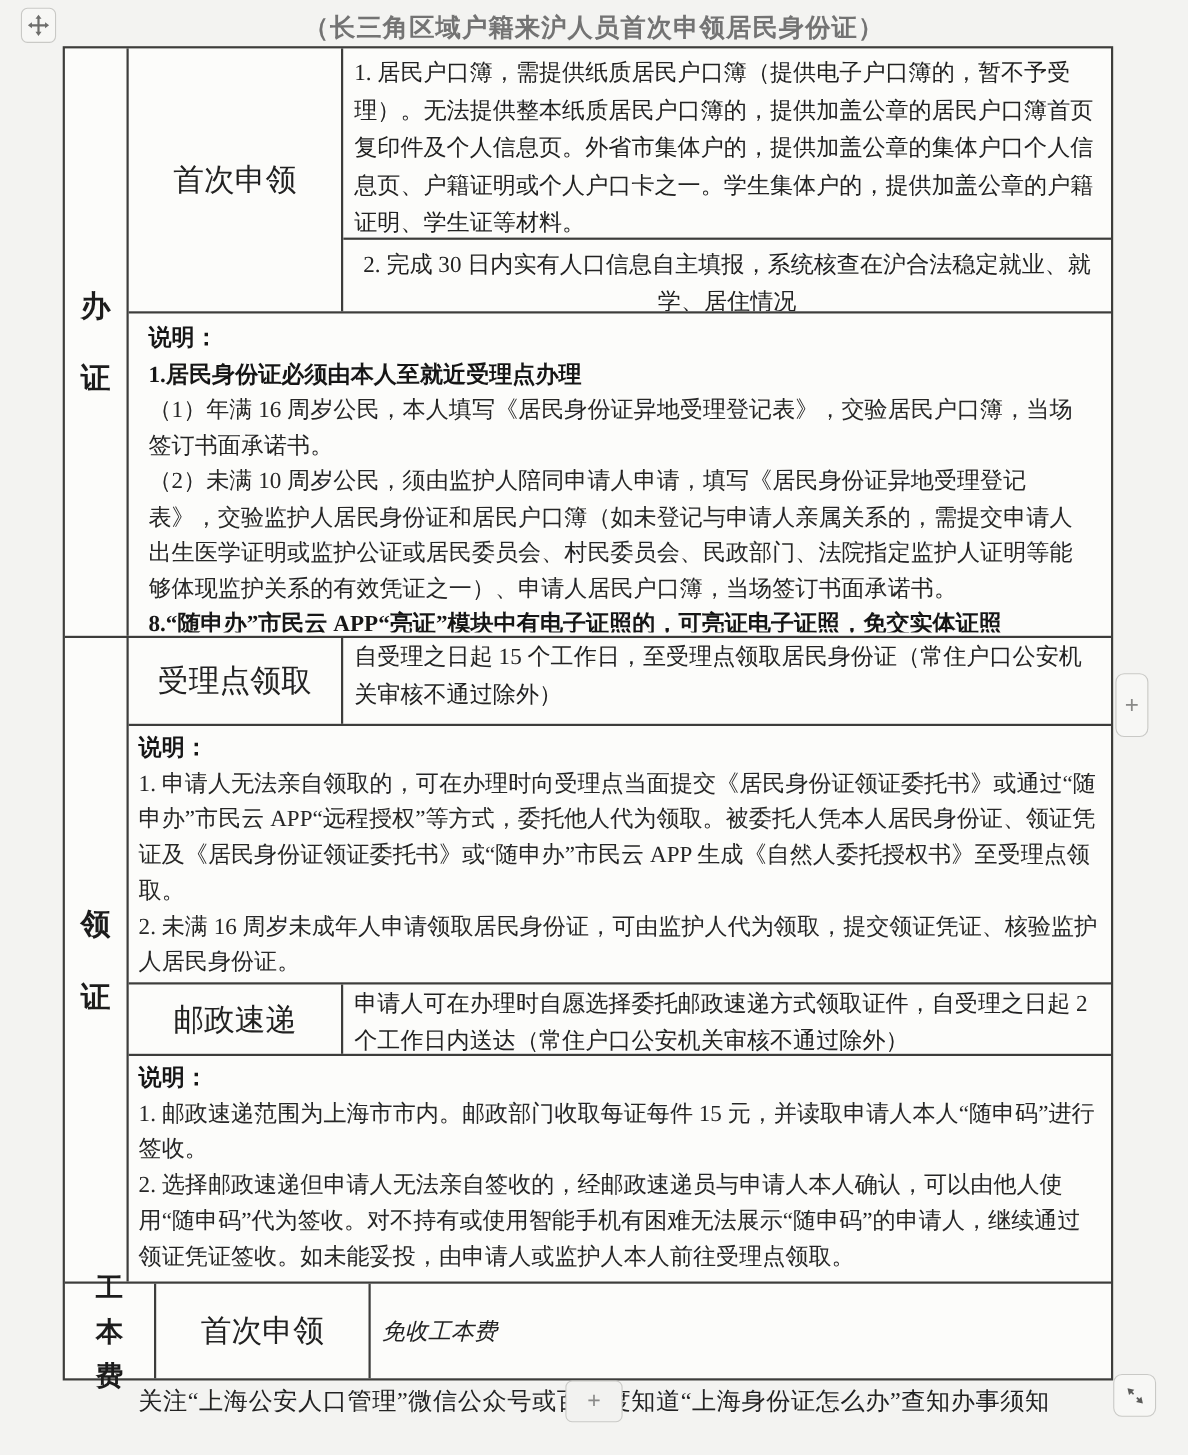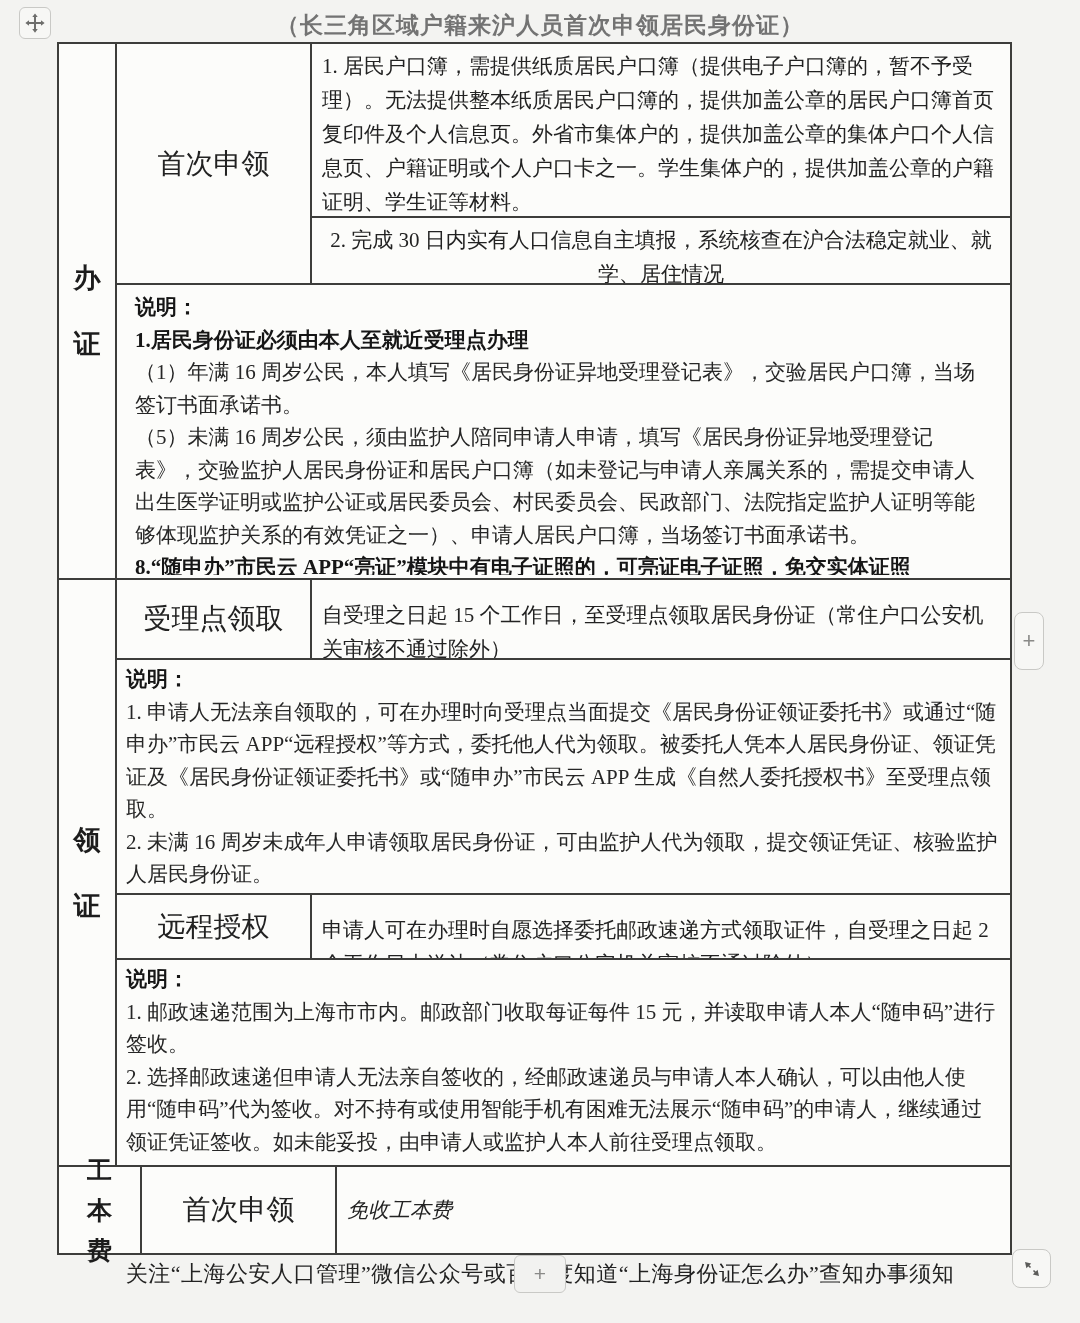--- a/index.html
+++ b/index.html
@@ -68,21 +68,21 @@
   .row.last { border-bottom:none; }
 
   .label-cell {
     width:195px; flex:0 0 195px;
     border-right:2px solid #3d3d3b;
     display:flex; align-items:center; justify-content:center;
     font-size:28px; color:#222;
   }
   .content-cell {
     flex:1; min-width:0;
-    padding:18px 10px;
+    padding:0 10px;
     line-height:34px;
     overflow:hidden;
     color:#222;
   }
   .content-cell.vcenter { display:flex; align-items:center;font-style:italic; }
 
   .split { padding:0; display:flex; flex-direction:column; }
   .split .sub { padding:5px 10px; overflow:hidden; }
   .sub1 { height:174px; border-bottom:2px solid #3d3d3b; }
   .sub2 { flex:1;text-align:center; }
@@ -133,21 +133,21 @@
         <div class="content-cell split">
           <div class="sub sub1">1. 居民户口簿，需提供纸质居民户口簿（提供电子户口簿的，暂不予受理）。无法提供整本纸质居民户口簿的，提供加盖公章的居民户口簿首页复印件及个人信息页。外省市集体户的，提供加盖公章的集体户口个人信息页、户籍证明或个人户口卡之一。学生集体户的，提供加盖公章的户籍证明、学生证等材料。</div>
           <div class="sub sub2">2. 完成 30 日内实有人口信息自主填报，系统核查在沪合法稳定就业、就学、居住情况</div>
         </div>
       </div>
       <div class="note n1 row last">
         <div style="width:100%" class="note">
           <p class="b">说明：</p>
           <p class="b">1.居民身份证必须由本人至就近受理点办理</p>
           <p>（1）年满 16 周岁公民，本人填写《居民身份证异地受理登记表》，交验居民户口簿，当场签订书面承诺书。</p>
-          <p>（5）未满 16 周岁公民，须由监护人陪同申请人申请，填写《居民身份证异地受理登记表》，交验监护人居民身份证和居民户口簿（如未登记与申请人亲属关系的，需提交申请人出生医学证明或监护公证或居民委员会、村民委员会、民政部门、法院指定监护人证明等能够体现监护关系的有效凭证之一）、申请人居民户口簿，当场签订书面承诺书。</p>
+          <p>（2）未满 10 周岁公民，须由监护人陪同申请人申请，填写《居民身份证异地受理登记表》，交验监护人居民身份证和居民户口簿（如未登记与申请人亲属关系的，需提交申请人出生医学证明或监护公证或居民委员会、村民委员会、民政部门、法院指定监护人证明等能够体现监护关系的有效凭证之一）、申请人居民户口簿，当场签订书面承诺书。</p>
           <p class="b">8.“随申办”市民云 APP“亮证”模块中有电子证照的，可亮证电子证照，免交实体证照</p>
         </div>
       </div>
     </div>
   </div>
 
   <div class="group g2">
     <div class="side">
       <span>领</span>
       <span>证</span>
@@ -158,21 +158,21 @@
         <div class="content-cell">自受理之日起 15 个工作日，至受理点领取居民身份证（常住户口公安机关审核不通过除外）</div>
       </div>
       <div class="row n2a">
         <div style="width:100%" class="note">
           <p class="b">说明：</p>
           <p>1. 申请人无法亲自领取的，可在办理时向受理点当面提交《居民身份证领证委托书》或通过“随申办”市民云 APP“远程授权”等方式，委托他人代为领取。被委托人凭本人居民身份证、领证凭证及《居民身份证领证委托书》或“随申办”市民云 APP 生成《自然人委托授权书》至受理点领取。</p>
           <p>2. 未满 16 周岁未成年人申请领取居民身份证，可由监护人代为领取，提交领证凭证、核验监护人居民身份证。</p>
         </div>
       </div>
       <div class="row r2c">
-        <div class="label-cell">远程授权</div>
+        <div class="label-cell">邮政速递</div>
         <div class="content-cell">申请人可在办理时自愿选择委托邮政速递方式领取证件，自受理之日起 2 个工作日内送达（常住户口公安机关审核不通过除外）</div>
       </div>
       <div class="row n2b last">
         <div style="width:100%" class="note">
           <p class="b">说明：</p>
           <p>1. 邮政速递范围为上海市市内。邮政部门收取每证每件 15 元，并读取申请人本人“随申码”进行签收。</p>
           <p>2. 选择邮政速递但申请人无法亲自签收的，经邮政速递员与申请人本人确认，可以由他人使用“随申码”代为签收。对不持有或使用智能手机有困难无法展示“随申码”的申请人，继续通过领证凭证签收。如未能妥投，由申请人或监护人本人前往受理点领取。</p>
         </div>
       </div>
     </div>

